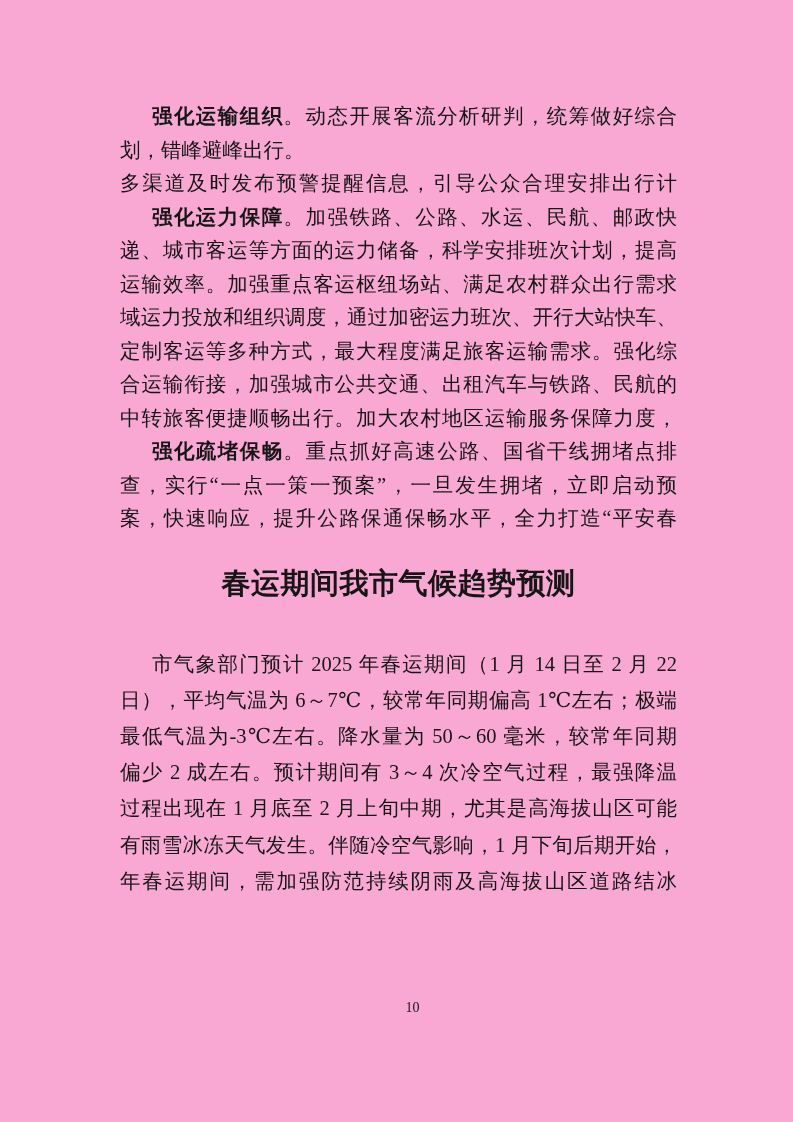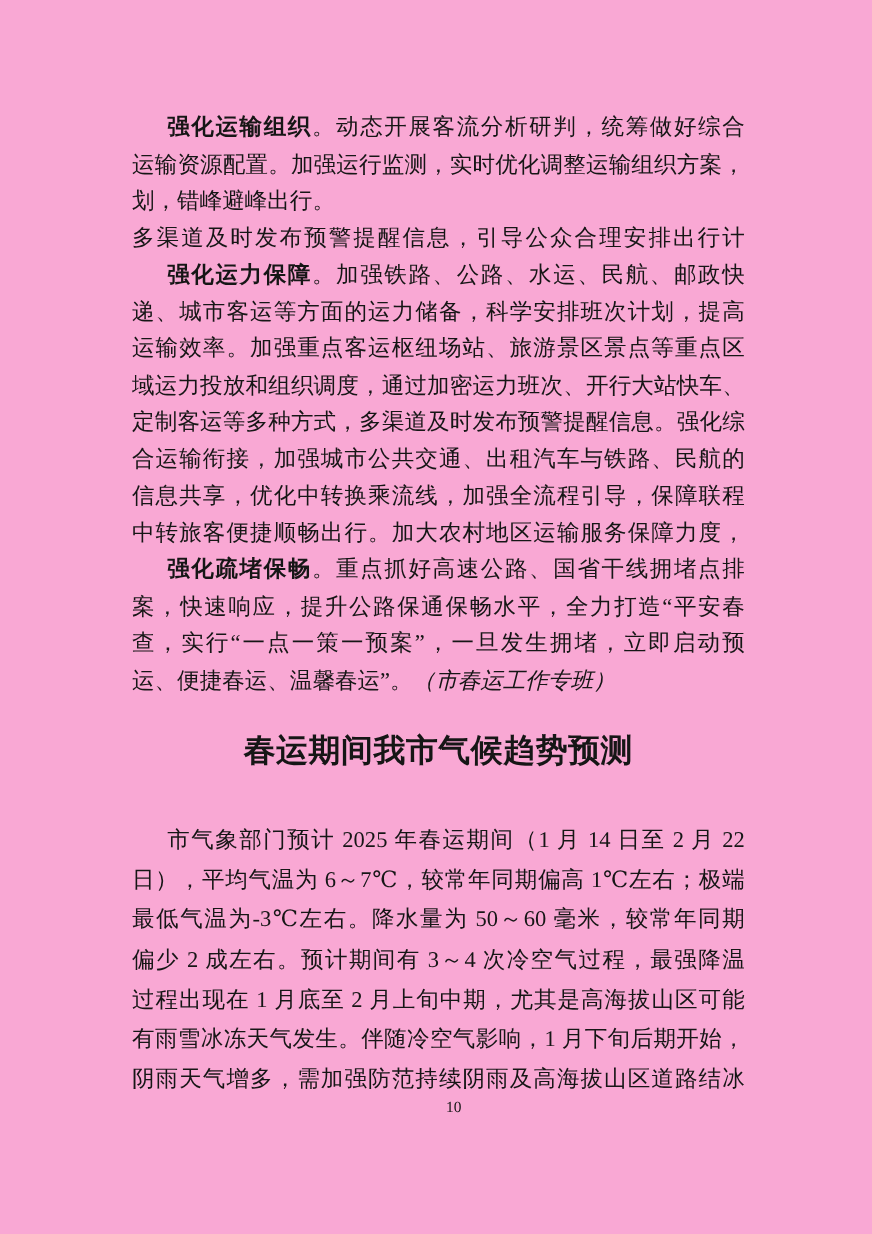--- a/index.html
+++ b/index.html
@@ -60,51 +60,48 @@
   }
 </style>
 </head>
 <body>
 
 <div class="page">
   <div class="content">
     <div class="para-group body-group">
         <div class="para">
           <div class="line fill indent"><span class="bold-lead">强化运输组织</span><span>。动态开展客流分析研判，统筹做好综合</span></div>
-          <div class="line fill"><span>运输资源配置。加强运行监测，实时优化调整运输组织方案，</span></div>
           <div class="line"><span>划，错峰避峰出行。</span></div>
           <div class="line fill"><span>多渠道及时发布预警提醒信息，引导公众合理安排出行计</span></div>
         </div>
         <div class="para">
           <div class="line fill indent"><span class="bold-lead">强化运力保障</span><span>。加强铁路、公路、水运、民航、邮政快</span></div>
           <div class="line fill"><span>递、城市客运等方面的运力储备，科学安排班次计划，提高</span></div>
-          <div class="line fill"><span>运输效率。加强重点客运枢纽场站、旅游景区景点等重点区</span></div>
+          <div class="line fill"><span>运输效率。加强重点客运枢纽场站、满足农村群众出行需求</span></div>
           <div class="line fill"><span>域运力投放和组织调度，通过加密运力班次、开行大站快车、</span></div>
-          <div class="line fill"><span>定制客运等多种方式，多渠道及时发布预警提醒信息。强化综</span></div>
+          <div class="line fill"><span>定制客运等多种方式，最大程度满足旅客运输需求。强化综</span></div>
           <div class="line fill"><span>合运输衔接，加强城市公共交通、出租汽车与铁路、民航的</span></div>
-          <div class="line fill"><span>信息共享，优化中转换乘流线，加强全流程引导，保障联程</span></div>
           <div class="line fill"><span>中转旅客便捷顺畅出行。加大农村地区运输服务保障力度，</span></div>
         </div>
         <div class="para">
           <div class="line fill indent"><span class="bold-lead">强化疏堵保畅</span><span>。重点抓好高速公路、国省干线拥堵点排</span></div>
+          <div class="line fill"><span>查，实行“一点一策一预案”，一旦发生拥堵，立即启动预</span></div>
           <div class="line fill"><span>案，快速响应，提升公路保通保畅水平，全力打造“平安春</span></div>
-          <div class="line fill"><span>查，实行“一点一策一预案”，一旦发生拥堵，立即启动预</span></div>
-          <div class="line"><span>运、便捷春运、温馨春运”。</span><span class="kai">（市春运工作专班）</span></div>
         </div>
       </div>
 
     <h1 class="doc-heading">春运期间我市气候趋势预测</h1>
 
     <div class="para-group forecast-group">
         <div class="para">
           <div class="line fill indent"><span>市气象部门预计 2025 年春运期间（1 月 14 日至 2 月 22</span></div>
           <div class="line fill"><span>日），平均气温为 6～7℃，较常年同期偏高 1℃左右；极端</span></div>
           <div class="line fill"><span>最低气温为-3℃左右。降水量为 50～60 毫米，较常年同期</span></div>
           <div class="line fill"><span>偏少 2 成左右。预计期间有 3～4 次冷空气过程，最强降温</span></div>
           <div class="line fill"><span>过程出现在 1 月底至 2 月上旬中期，尤其是高海拔山区可能</span></div>
           <div class="line fill"><span>有雨雪冰冻天气发生。伴随冷空气影响，1 月下旬后期开始，</span></div>
-          <div class="line fill"><span>阴雨天气增多，需加强防范持续阴雨及高海拔山区道路结冰</span></div>
+          <div class="line fill"><span>年春运期间，需加强防范持续阴雨及高海拔山区道路结冰</span></div>
         </div>
       </div>
   </div>
 
   <div class="page-number">10</div>
 </div>
 
 </body></html>

